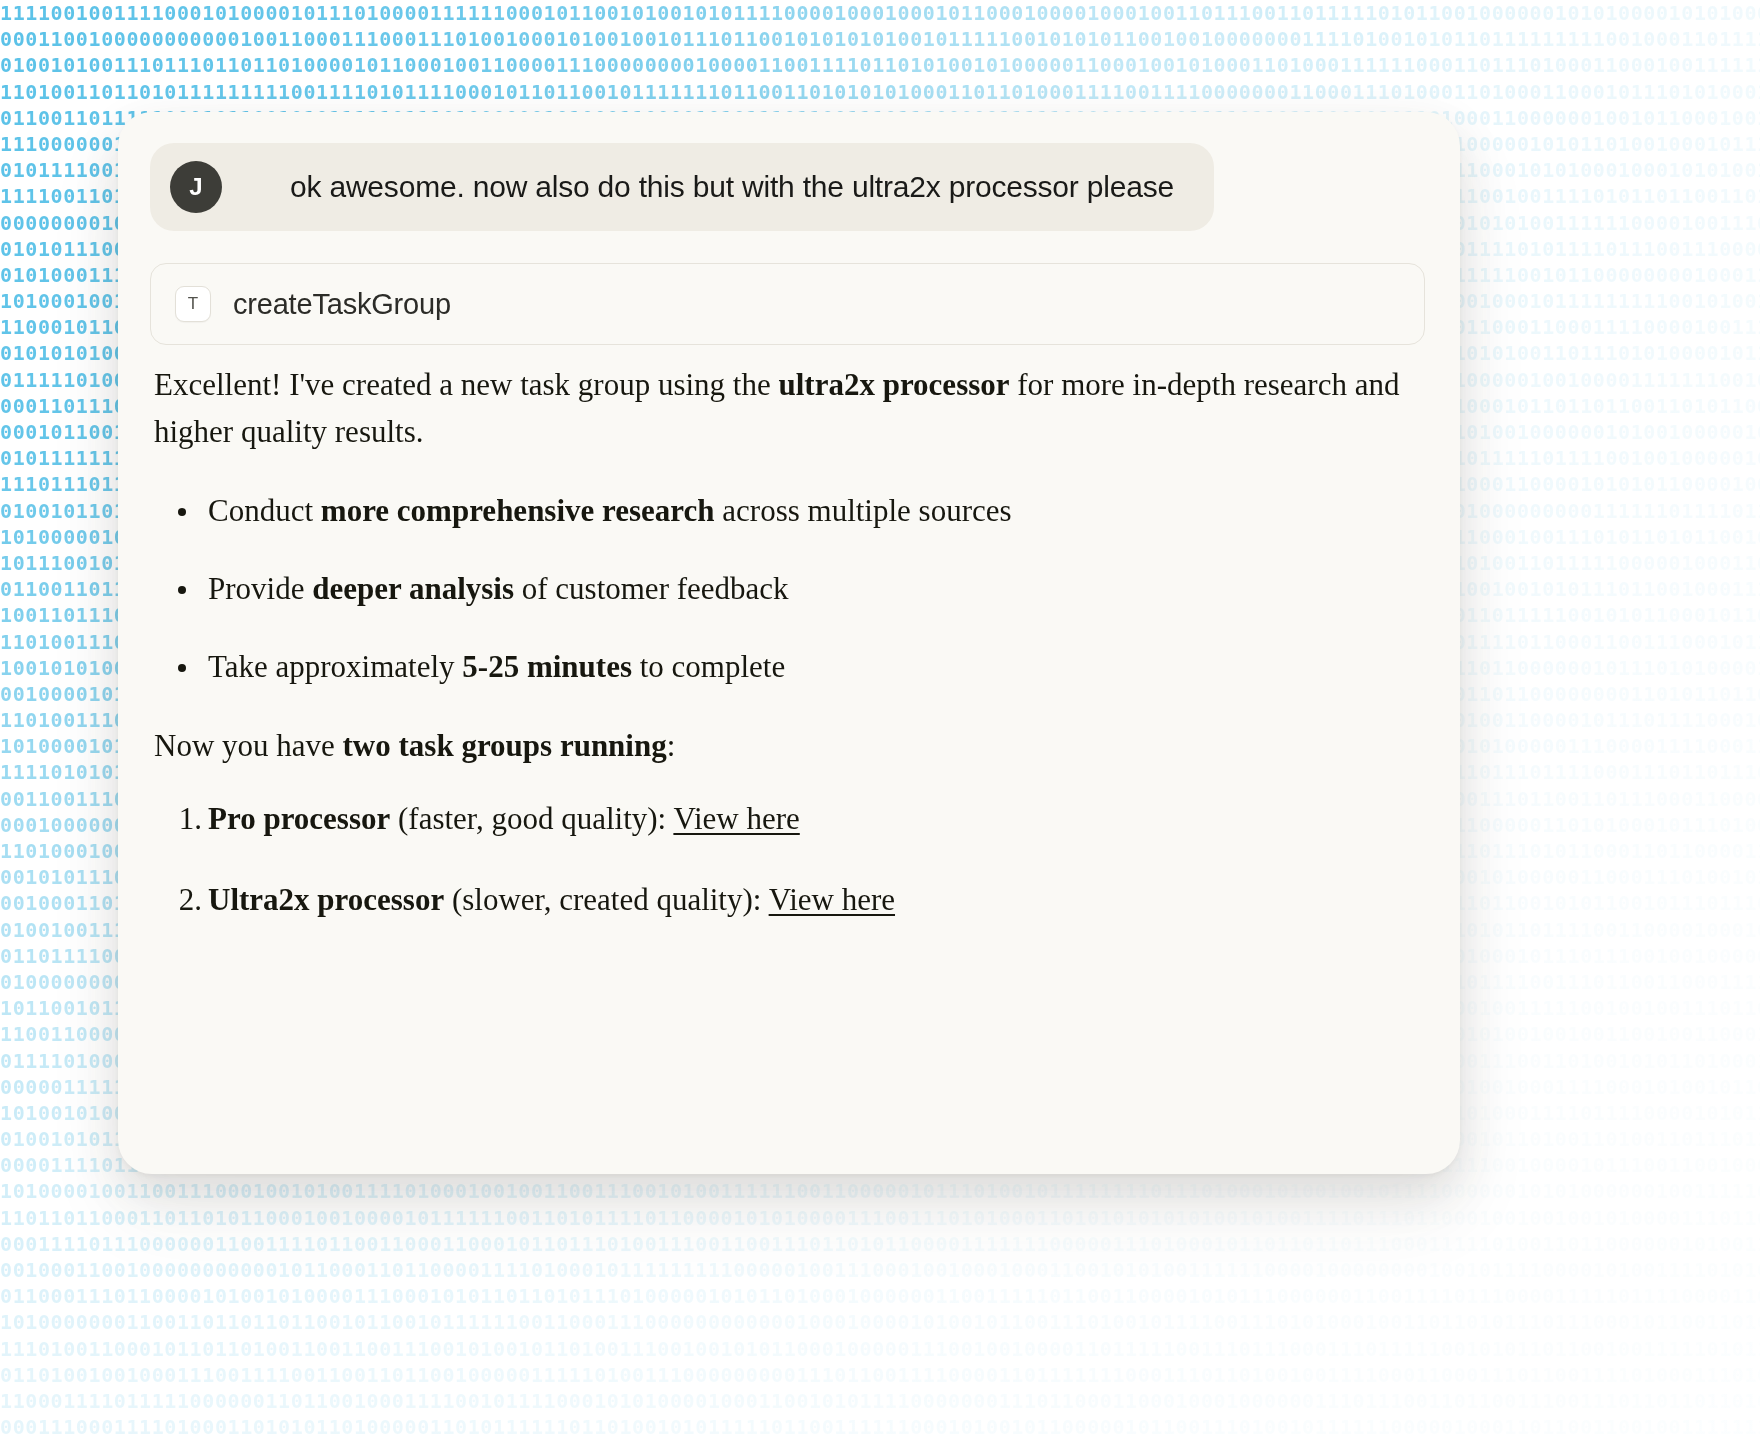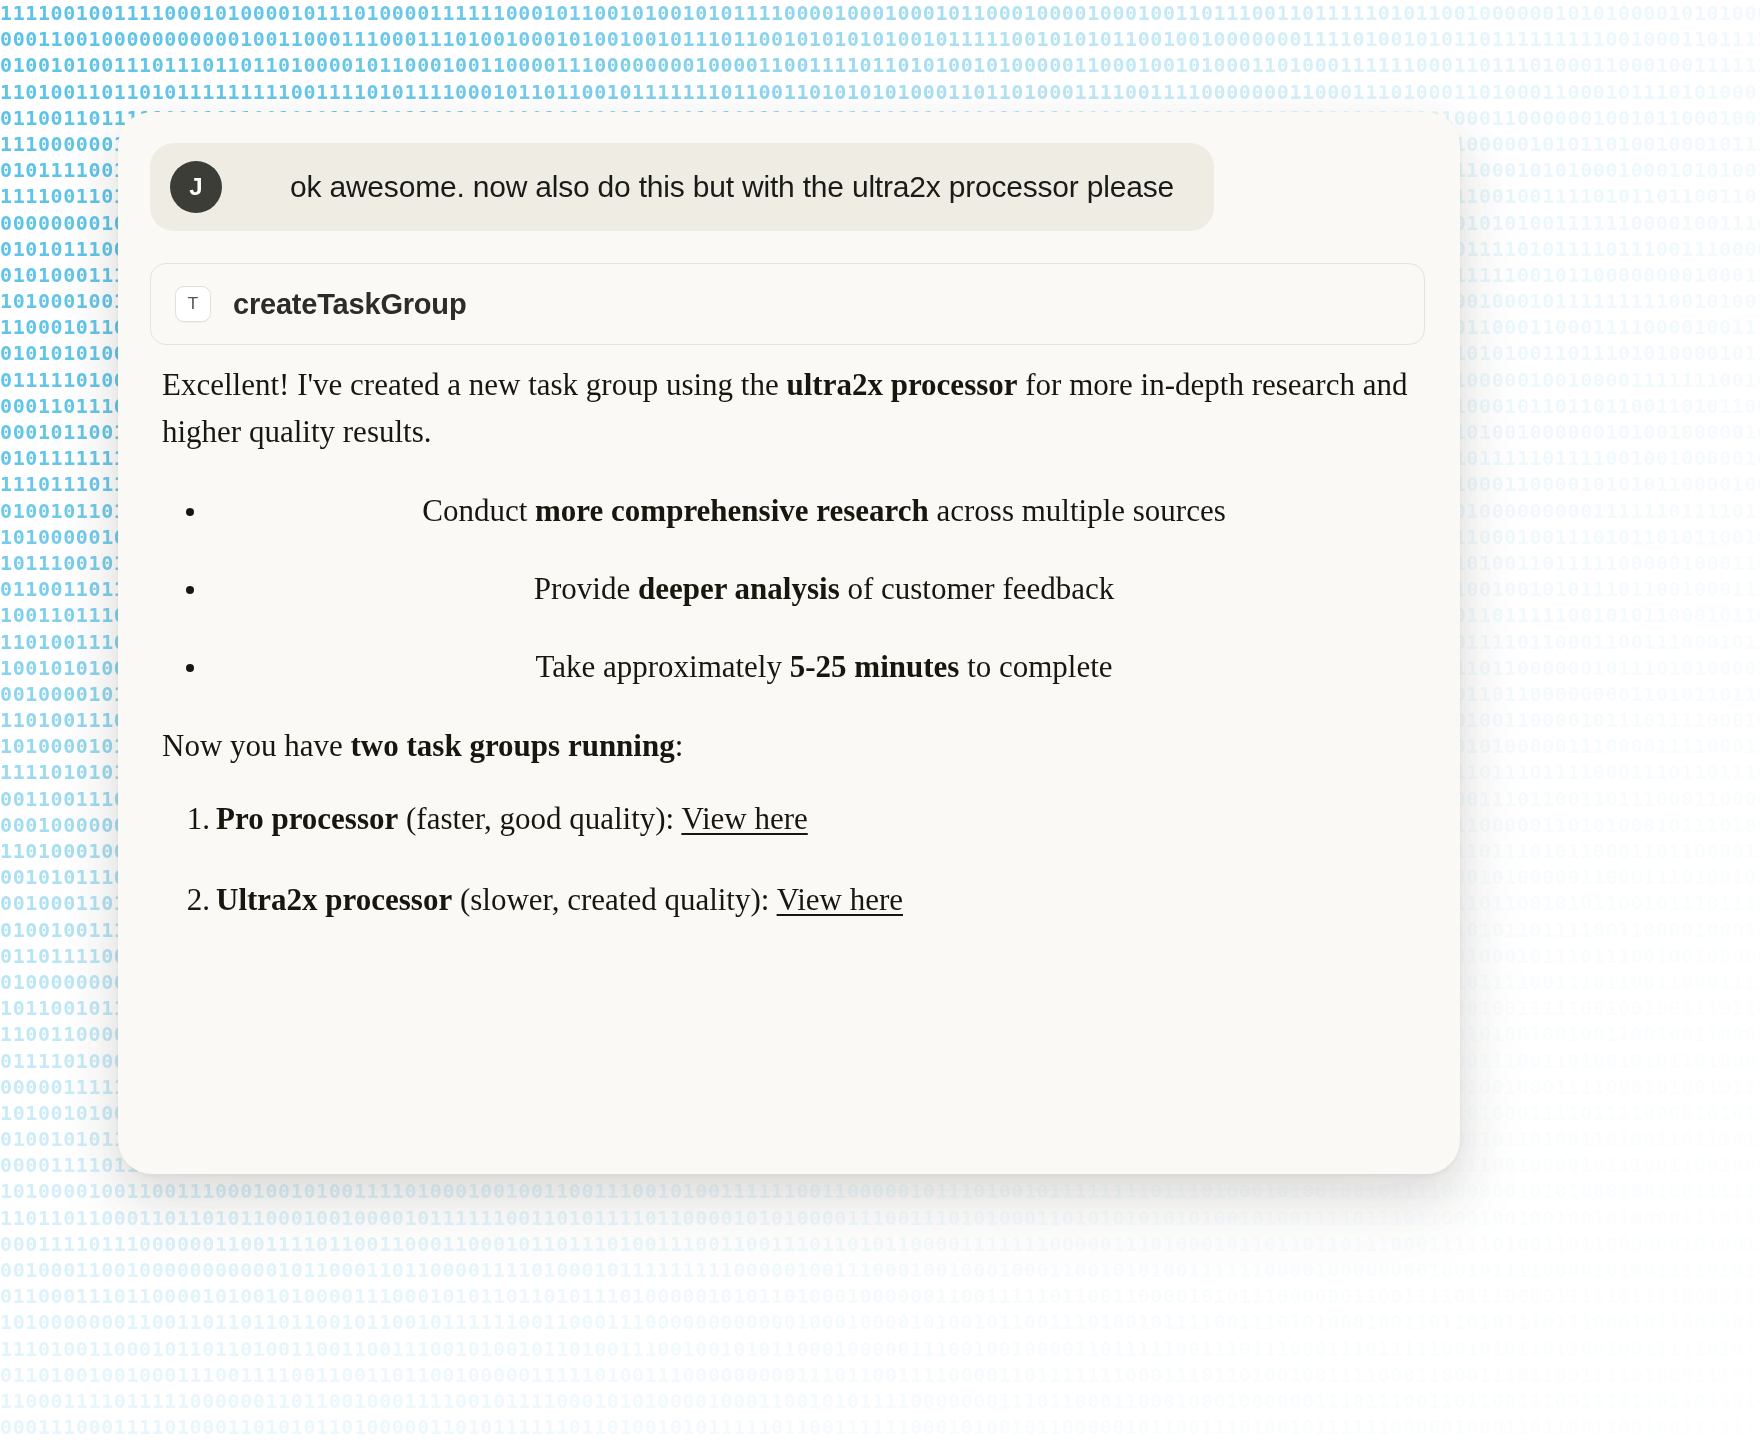--- a/index.html
+++ b/index.html
@@ -151,27 +151,26 @@
     font-size: 17px;
     color: #52524C;
     box-shadow: 0 1px 1px rgba(60,55,45,0.04);
   }
   .tool-name {
     margin-left: 22px;
     font-family: "Liberation Sans", sans-serif;
     font-size: 29px;
     color: #2C2C28;
     letter-spacing: -0.2px;
-    font-weight: bold;
   }
 
   
   .assistant-body {
     position: absolute;
-    left: 44px;
+    left: 36px;
     top: 249px;
     width: 1270px;
     font-family: "Liberation Serif", "DejaVu Serif", serif;
     font-size: 31px;
     line-height: 1.52;
     color: #17170F;
   }
   .assistant-body p {
     margin: 0 0 32px 0;
   }
@@ -197,21 +196,20 @@
   }
 
   ul.bullets {
     margin: 0 0 22px 0;
     padding-left: 54px;
     list-style: none;
   }
   ul.bullets li {
     position: relative;
     margin: 0 0 31px 0;
-    text-align: center;
   }
   ul.bullets li::before {
     content: "";
     position: absolute;
     left: -30px;
     top: 21px;
     width: 8px;
     height: 8px;
     border-radius: 50%;
     background: #17170F;

